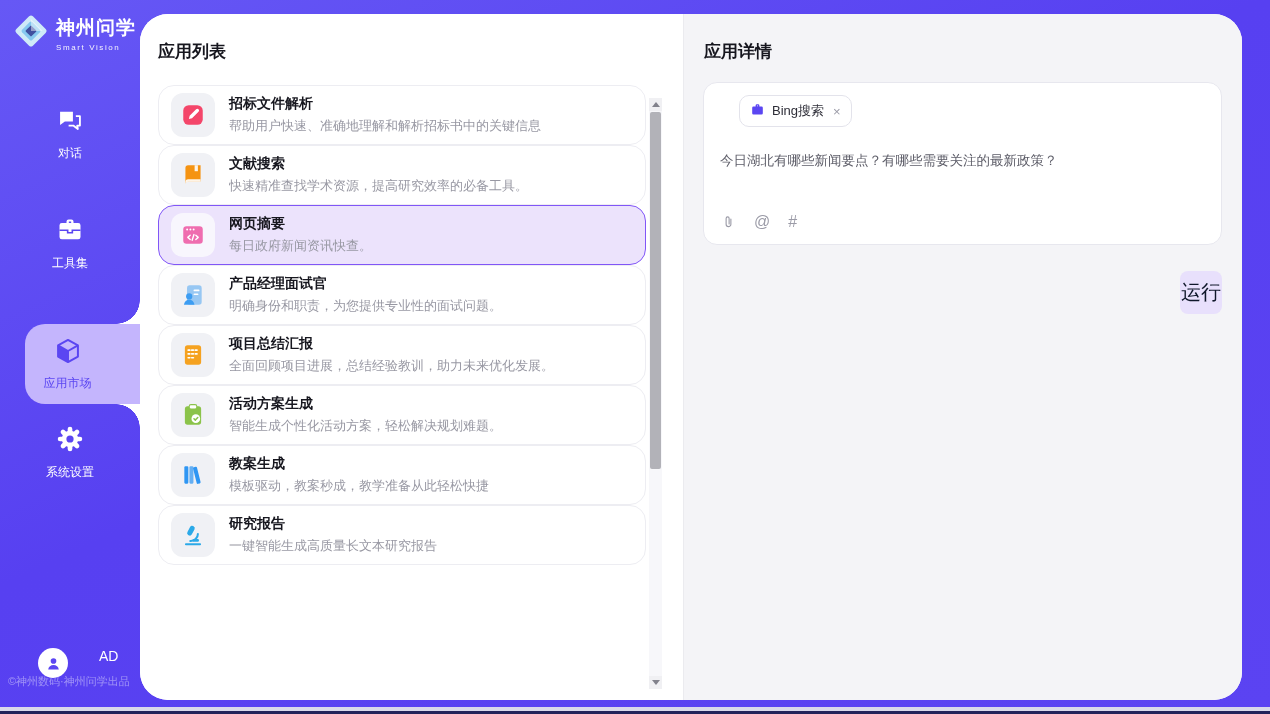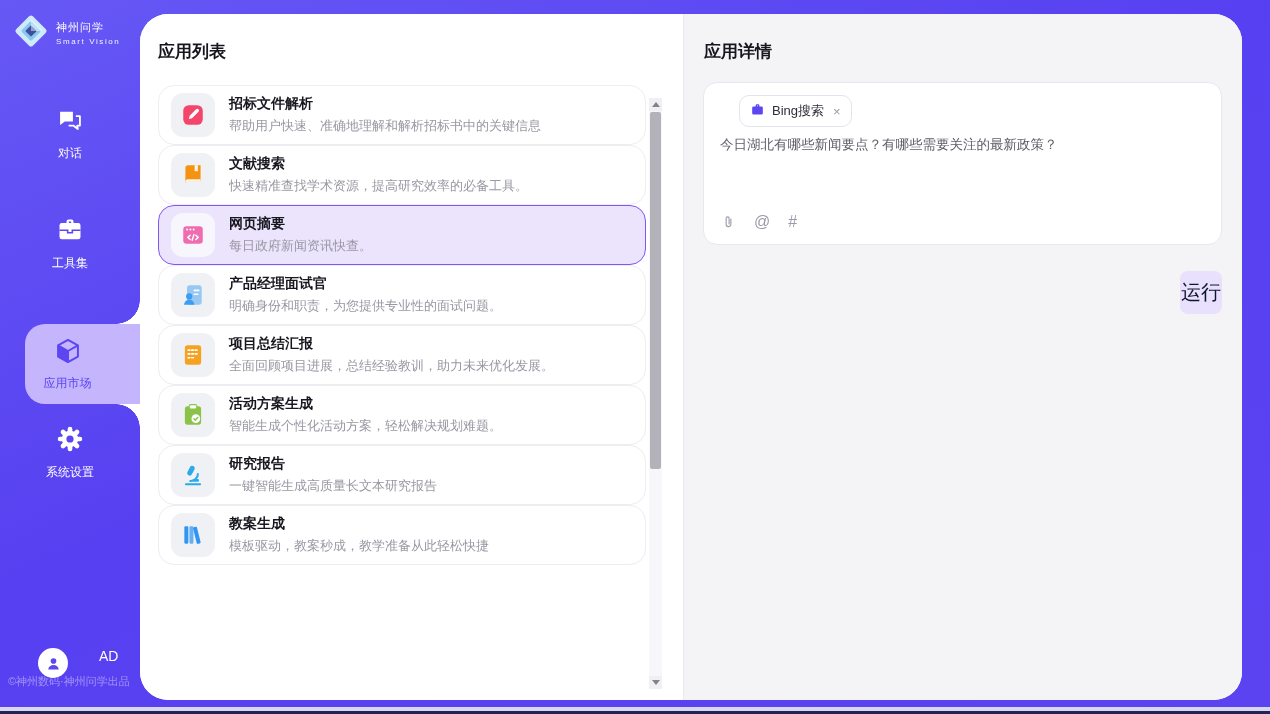--- a/index.html
+++ b/index.html
@@ -4,21 +4,21 @@
 <style>
 *{margin:0;padding:0;box-sizing:border-box}
 html,body{width:1270px;height:714px;overflow:hidden}
 body{font-family:"Liberation Sans","DejaVu Sans",sans-serif;background:linear-gradient(155deg,#6658f5 0%,#5740f1 45%,#5b43f2 100%);position:relative}
 .bottom-light{position:absolute;left:0;right:0;bottom:3px;height:4px;background:#d9d8ea;z-index:8}
 .bottom-dark{position:absolute;left:0;right:0;bottom:0;height:3px;background:#23235a;z-index:9}
 
 
 .sidebar{position:absolute;left:0;top:0;width:140px;height:700px;z-index:2}
 .logo{position:absolute;top:13px;left:13px;display:flex;align-items:center;gap:7px}
-.logo-text .t{color:#fff;font-size:11px;font-weight:normal;letter-spacing:1px}
+.logo-text .t{color:#fff;font-size:19px;font-weight:bold;letter-spacing:1px}
 .logo-text .s{color:rgba(255,255,255,.92);font-size:8px;letter-spacing:1.6px;margin-top:2px}
 .nav{position:absolute;inset:0}
 .nav-item{position:absolute;left:0;width:140px;display:flex;flex-direction:column;align-items:center;gap:7px;cursor:pointer}
 .nav-item .nav-label{color:#fff;font-size:12px}
 .nav-item.underlined .nav-label{}
 .nav-item:nth-child(1){top:106px}
 .nav-item:nth-child(2){top:216px}
 .nav-item:nth-child(3){top:324px}
 .nav-item:nth-child(4){top:425px}
 .nav-item:nth-child(5){top:540px}
@@ -55,21 +55,21 @@
 .tri-down{width:0;height:0;border-left:4px solid transparent;border-right:4px solid transparent;border-top:5px solid #82828c}
 .sb-thumb{position:absolute;top:14px;left:1px;width:11px;height:357px;background:#b2b2b8;border-radius:2px;cursor:pointer}
 
 
 .panel-detail{position:relative;flex:1;height:100%;background:#f4f4f7;border-left:1px solid #ebebef}
 .panel-detail .panel-title{left:20px}
 .input-card{position:absolute;top:68px;left:19px;right:20px;height:163px;background:#fff;border:1px solid #e7e7ee;border-radius:14px;padding:12px 16px}
 .tool-tag{display:inline-flex;align-items:center;gap:7px;height:32px;padding:0 10px;border:1px solid #e3e3eb;border-radius:10px;background:#fff;margin-left:19px;cursor:pointer}
 .tag-label{font-size:13px;color:#2e2e38}
 .tag-close{font-size:13px;color:#9b9ba7;margin-left:2px;cursor:pointer}
-.query-text{margin-top:8px;font-size:13.5px;color:#5d5d68;line-height:1.45;cursor:text}
+.query-text{margin-top:24px;font-size:13.5px;color:#5d5d68;line-height:1.45;cursor:text}
 .composer{position:absolute;left:17px;bottom:13px;display:flex;align-items:center;gap:18px;color:#9b9ba7}
 .c-icon{display:inline-flex;align-items:center;cursor:pointer}
 .c-glyph{font-size:16px;line-height:1}
 .run-btn{position:absolute;top:257px;right:20px;background:#e8e0fc;color:#0f172a;font-size:20px;padding:8px 1px;border-radius:8px;border:none;cursor:pointer;font-family:inherit}
 </style>
 </head>
 <body>
 
 <div class="sidebar">
   <div class="logo">
@@ -231,43 +231,43 @@
             </div>
     <div class="card-text">
       <div class="card-title">活动方案生成</div>
       <div class="card-desc">智能生成个性化活动方案，轻松解决规划难题。</div>
     </div>
   </div>
 
   <div class="card">
     <div class="card-icon">
               <svg width="26" height="26" viewBox="0 0 24 24">
+                <rect x="4" y="4" width="3.7" height="16" rx="1" fill="#2f96f3"></rect>
+                <rect x="8.7" y="4" width="3.7" height="16" rx="1" fill="#2f96f3" opacity="0.72"></rect>
+                <rect x="13.6" y="4.4" width="3.7" height="15.8" rx="1" transform="rotate(-14 15.5 12)" fill="#2f96f3"></rect>
+              </svg>
+            </div>
+    <div class="card-text">
+      <div class="card-title">教案生成</div>
+      <div class="card-desc">模板驱动，教案秒成，教学准备从此轻松快捷</div>
+    </div>
+  </div>
+
+  <div class="card">
+    <div class="card-icon">
+              <svg width="26" height="26" viewBox="0 0 24 24">
                 <path d="M5.5 20.5h13" stroke="#2ba9e8" stroke-width="1.9" stroke-linecap="round"></path>
                 <path d="M9.5 17.5a6.5 6.5 0 0 0 7-6.5" stroke="#2ba9e8" stroke-width="1.9" fill="none" stroke-linecap="round"></path>
                 <rect x="7.8" y="3.2" width="4.6" height="9.5" rx="2.2" transform="rotate(28 10 8)" fill="#2ba9e8"></rect>
                 <rect x="11.5" y="15.6" width="6" height="2.6" rx="1.2" fill="#2ba9e8"></rect>
               </svg>
             </div>
     <div class="card-text">
       <div class="card-title">研究报告</div>
       <div class="card-desc">一键智能生成高质量长文本研究报告</div>
-    </div>
-  </div>
-
-  <div class="card">
-    <div class="card-icon">
-              <svg width="26" height="26" viewBox="0 0 24 24">
-                <rect x="4" y="4" width="3.7" height="16" rx="1" fill="#2f96f3"></rect>
-                <rect x="8.7" y="4" width="3.7" height="16" rx="1" fill="#2f96f3" opacity="0.72"></rect>
-                <rect x="13.6" y="4.4" width="3.7" height="15.8" rx="1" transform="rotate(-14 15.5 12)" fill="#2f96f3"></rect>
-              </svg>
-            </div>
-    <div class="card-text">
-      <div class="card-title">教案生成</div>
-      <div class="card-desc">模板驱动，教案秒成，教学准备从此轻松快捷</div>
     </div>
   </div>
 </div>
       <div class="scrollbar">
         <div class="sb-btn sb-up">
             <span class="tri-up"></span>
           </div>
         <div class="sb-thumb"></div>
         <div class="sb-btn sb-down">
             <span class="tri-down"></span>

